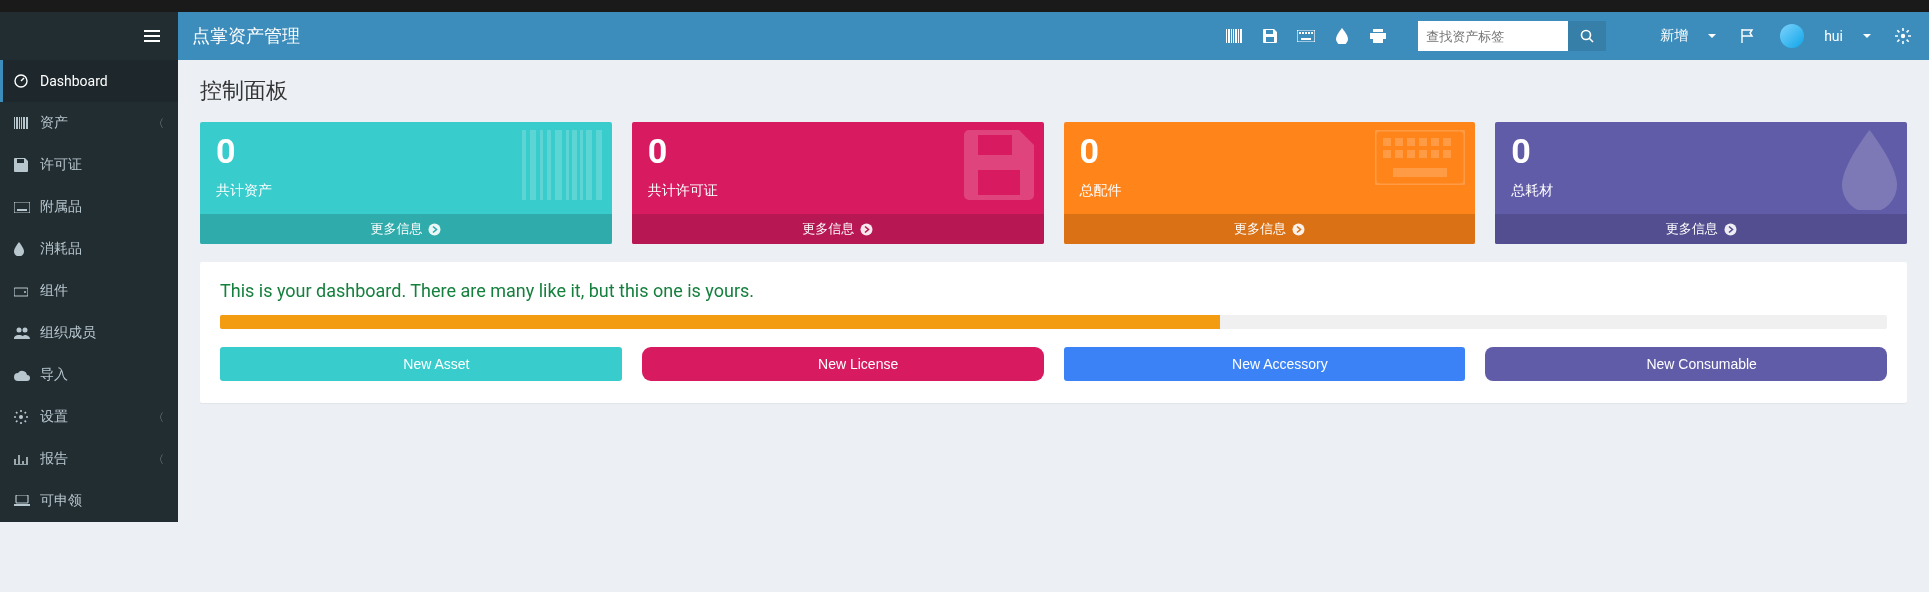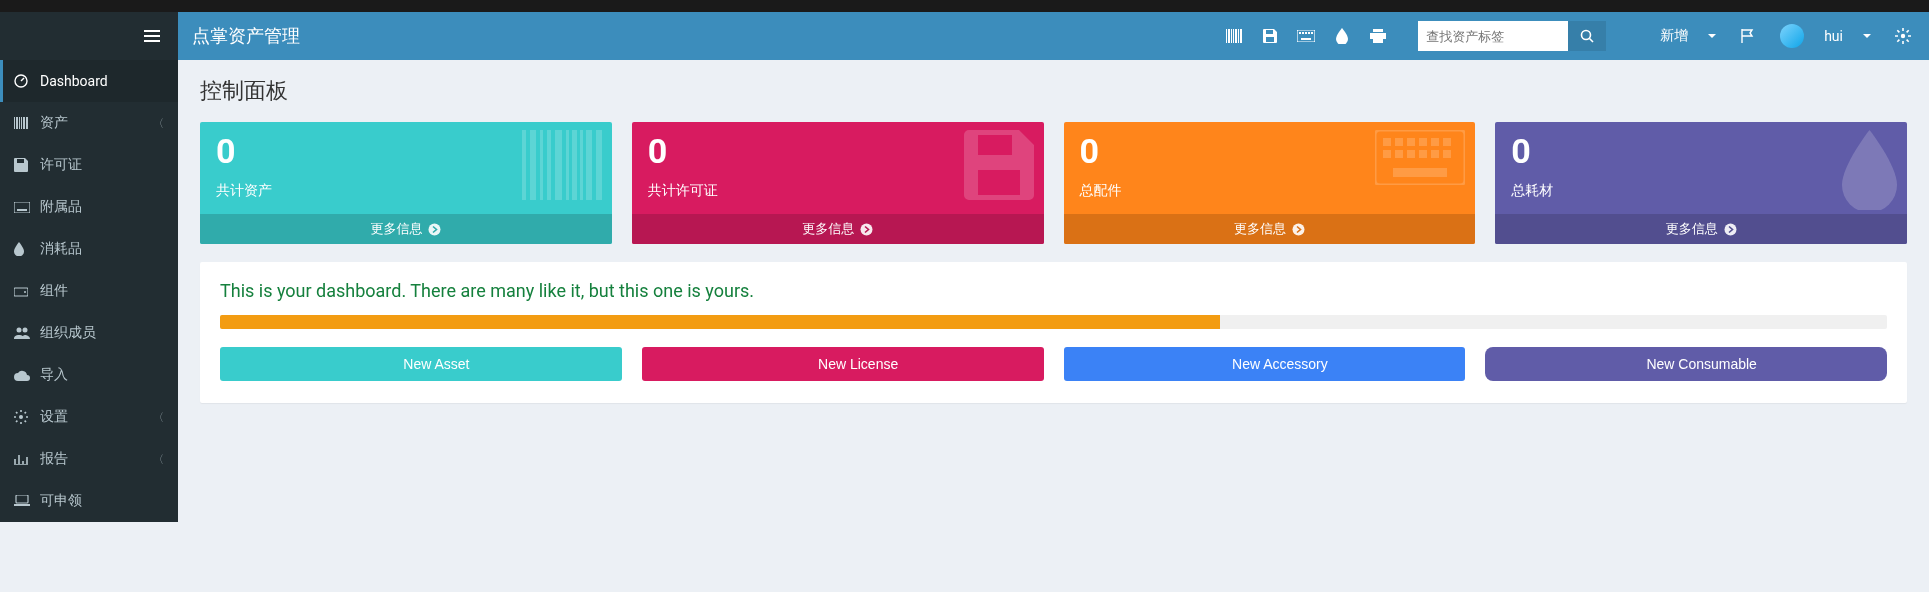--- a/index.html
+++ b/index.html
@@ -42,21 +42,21 @@
   .orange { background:#ff851b;} .orange .smallbox-footer{background:#da7115;}
   .purple { background:#605ca8;} .purple .smallbox-footer{background:#524e8f;}
   
   .panel { background:#fff; margin-top:18px; border-radius:2px; border-top:0; box-shadow:0 1px 1px rgba(0,0,0,0.05); padding:18px 20px 22px;}
   .panel-title { font-size:18px; color:#15803d; margin-bottom:14px; font-weight:400;}
   .progress-track { height:14px; background:#f0f0f0; border-radius:2px; overflow:hidden; margin-bottom:18px;}
   .progress-fill { height:100%; background:#f39c12; }
   .panel-msg { font-size:13px; font-weight:700; color:#333; margin-bottom:14px;}
   .btn-row { display:flex; gap:20px;}
   .big-btn { flex:1; height:34px; display:flex; align-items:center; justify-content:center; color:#fff; font-size:14px; border:none; border-radius:3px; cursor:pointer;padding-left:31px;}
-  .btn-teal{background:#39cccc;} .btn-pink{background:#d81b60;} .btn-orange{background:#3b82f6;} .btn-purple{background:#605ca8;border-radius:8px;}
+  .btn-teal{background:#39cccc;} .btn-pink{background:#d81b60;border-radius:9px;} .btn-orange{background:#3b82f6;} .btn-purple{background:#605ca8;border-radius:8px;}
 
   
   .top-full { display:flex; height:48px;}
   .header-bar { flex:1; background:#3c8dbc; display:flex; align-items:center;}
   
   svg { display:block; }
   .caret-down { width:0;height:0;border-left:4px solid transparent;border-right:4px solid transparent;border-top:4px solid #fff; display:inline-block;}
 </style>
 </head>
 <body>

